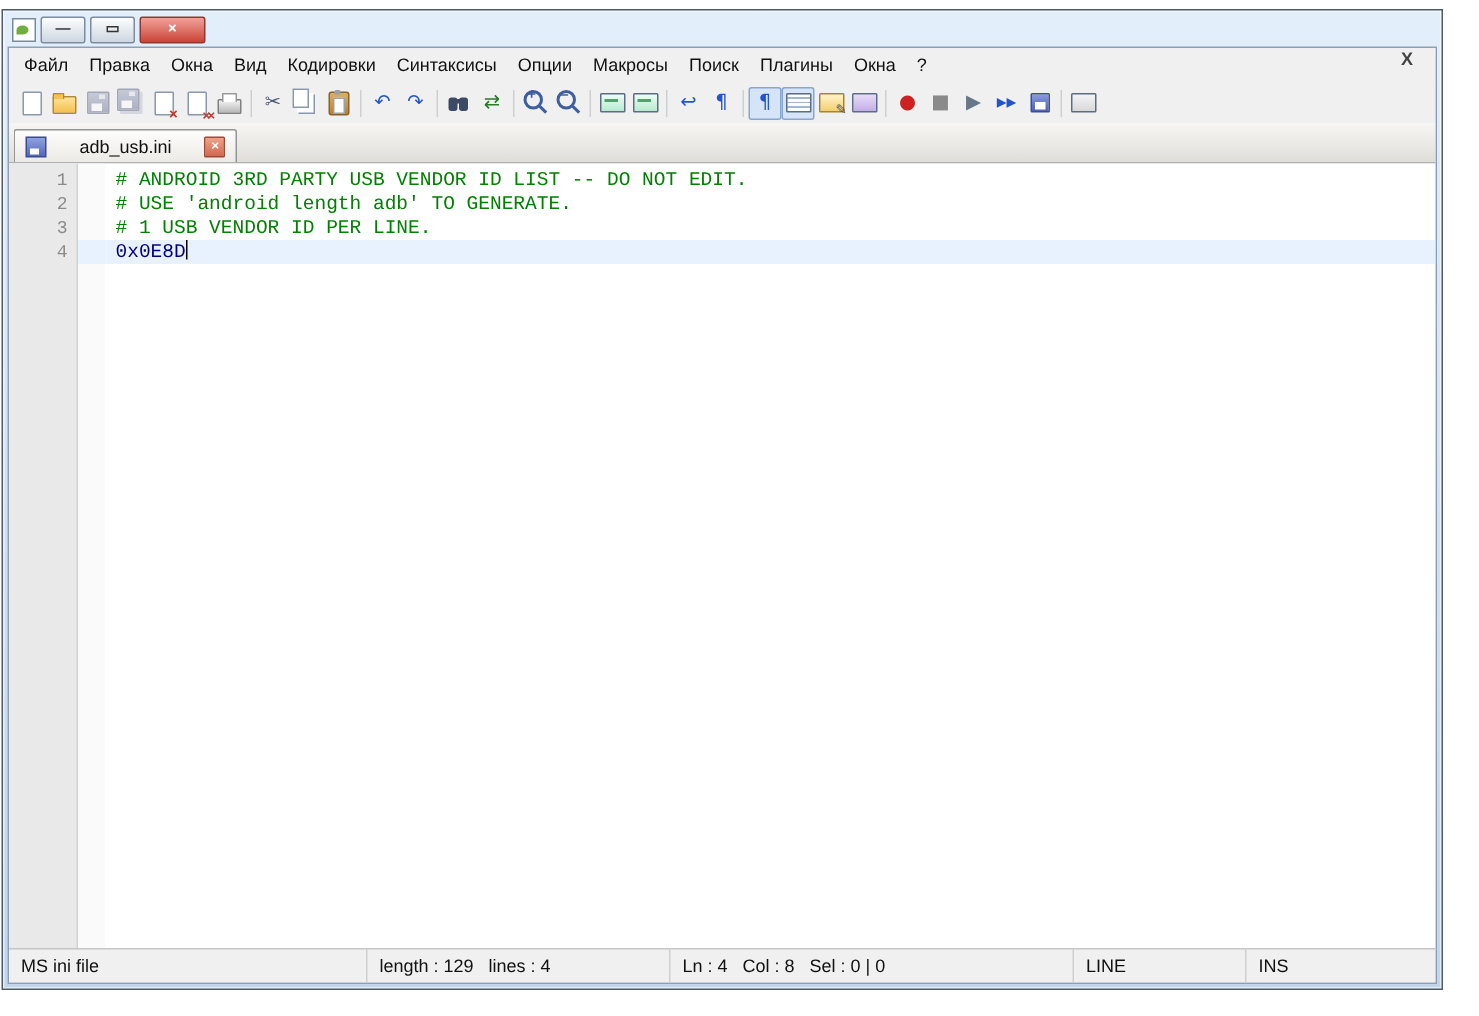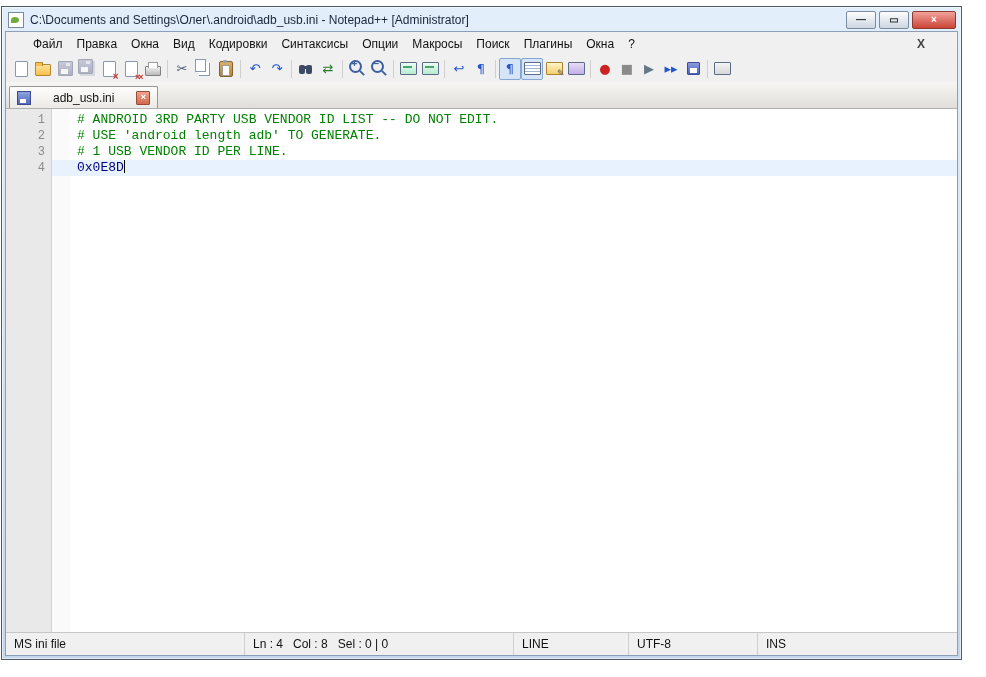--- a/index.html
+++ b/index.html
@@ -11,21 +11,21 @@
   .np-icon::after{content:"";position:absolute;left:2px;top:4px;width:8px;height:6px;background:#6fae3d;border-radius:50% 50% 50% 0;}
   .title-text{font-size:12px;color:#17263a;margin-left:6px;flex:1;white-space:nowrap;overflow:hidden;}
   .win-btn{width:28px;height:16px;margin-left:3px;border:1px solid #7b8ba0;border-radius:2px;flex:none;
            background:linear-gradient(#fdfdfd,#cdd6e2);display:flex;align-items:center;justify-content:center;
            font-size:10px;line-height:1;color:#333;font-weight:bold;}
   .win-btn.close{width:42px;background:linear-gradient(#f0a29a,#cb4437);color:#fff;border-color:#8e3a32;}
   
   .client{position:absolute;left:3px;right:3px;top:24px;bottom:3px;border:1px solid #8ba0b8;background:#f0f0f0;
           display:flex;flex-direction:column;overflow:hidden;}
   
-  .menubar{height:23px;display:flex;align-items:center;padding:0 20px;font-size:12px;color:#111;background:#f0f0f0;}
+  .menubar{height:23px;display:flex;align-items:flex-start;padding:0 3px;font-size:12px;color:#111;background:#f0f0f0;}
   .menu-item{padding:4px 7px;cursor:default;}
   .menu-close{margin-left:auto;padding:0 12px;font-weight:bold;color:#444;font-size:12px;}
   
   .toolbar{height:27px;display:flex;align-items:center;padding:0 4px;background:#f0f0f0;}
   .tb-btn{width:22px;height:22px;display:flex;align-items:center;justify-content:center;border:1px solid transparent;
           background:transparent;padding:0;margin:0;}
   .tb-btn.active{background:#d5e4f6;border-color:#86a7d1;border-radius:2px;}
   .tb-btn.disabled{opacity:.45;filter:grayscale(55%);}
   .tb-sep{width:1px;height:18px;background:#cfcfcf;margin:0 3px;flex:none;}
   .tb-glyph{font-size:13px;line-height:1;font-family:"DejaVu Sans",sans-serif;}
@@ -87,21 +87,20 @@
   .statusbar{height:22px;background:#f0f0f0;border-top:1px solid #c6c6c6;display:flex;align-items:stretch;font-size:12px;color:#111;}
   .sb{display:flex;align-items:center;padding:0 8px;border-right:1px solid #cfcfcf;white-space:pre;overflow:hidden;}
   .sb:last-child{border-right:none;}
 </style>
 </head>
 <body>
 
 <div class="window">
   <div class="titlebar">
     <span class="np-icon"></span>
-    <span class="title-text">C:\Documents and Settings\Олег\.android\adb_usb.ini - Notepad++ [Administrator]</span>
     <div style="display:flex">
         <div class="win-btn">—</div>
         <div class="win-btn">▭</div>
         <div class="win-btn close">×</div>
       </div>
   </div>
   <div class="client">
     <div class="menubar">
       <span style="display:flex">
           <span class="menu-item">Файл</span>
@@ -248,19 +247,19 @@
           </div>
           <div class="ed-line current">
             <span class="ln">4</span>
             <span class="margin"></span>
             <span class="tx code">0x0E8D<span class="caret"></span></span>
           </div>
         </div>
     </div>
     <div class="statusbar">
         <div class="sb" style="width: 222px;">MS ini file</div>
+        <div class="sb" style="width: 185px;">length : 129   lines : 4</div>
         <div class="sb" style="width: 252px;">Ln : 4   Col : 8   Sel : 0 | 0</div>
         <div class="sb" style="width: 98px;">LINE</div>
-        <div class="sb" style="width: 112px;">UTF-8</div>
         <div class="sb" style="flex: 1 1 0%;">INS</div>
       </div>
   </div>
 </div>
 
 </body></html>

